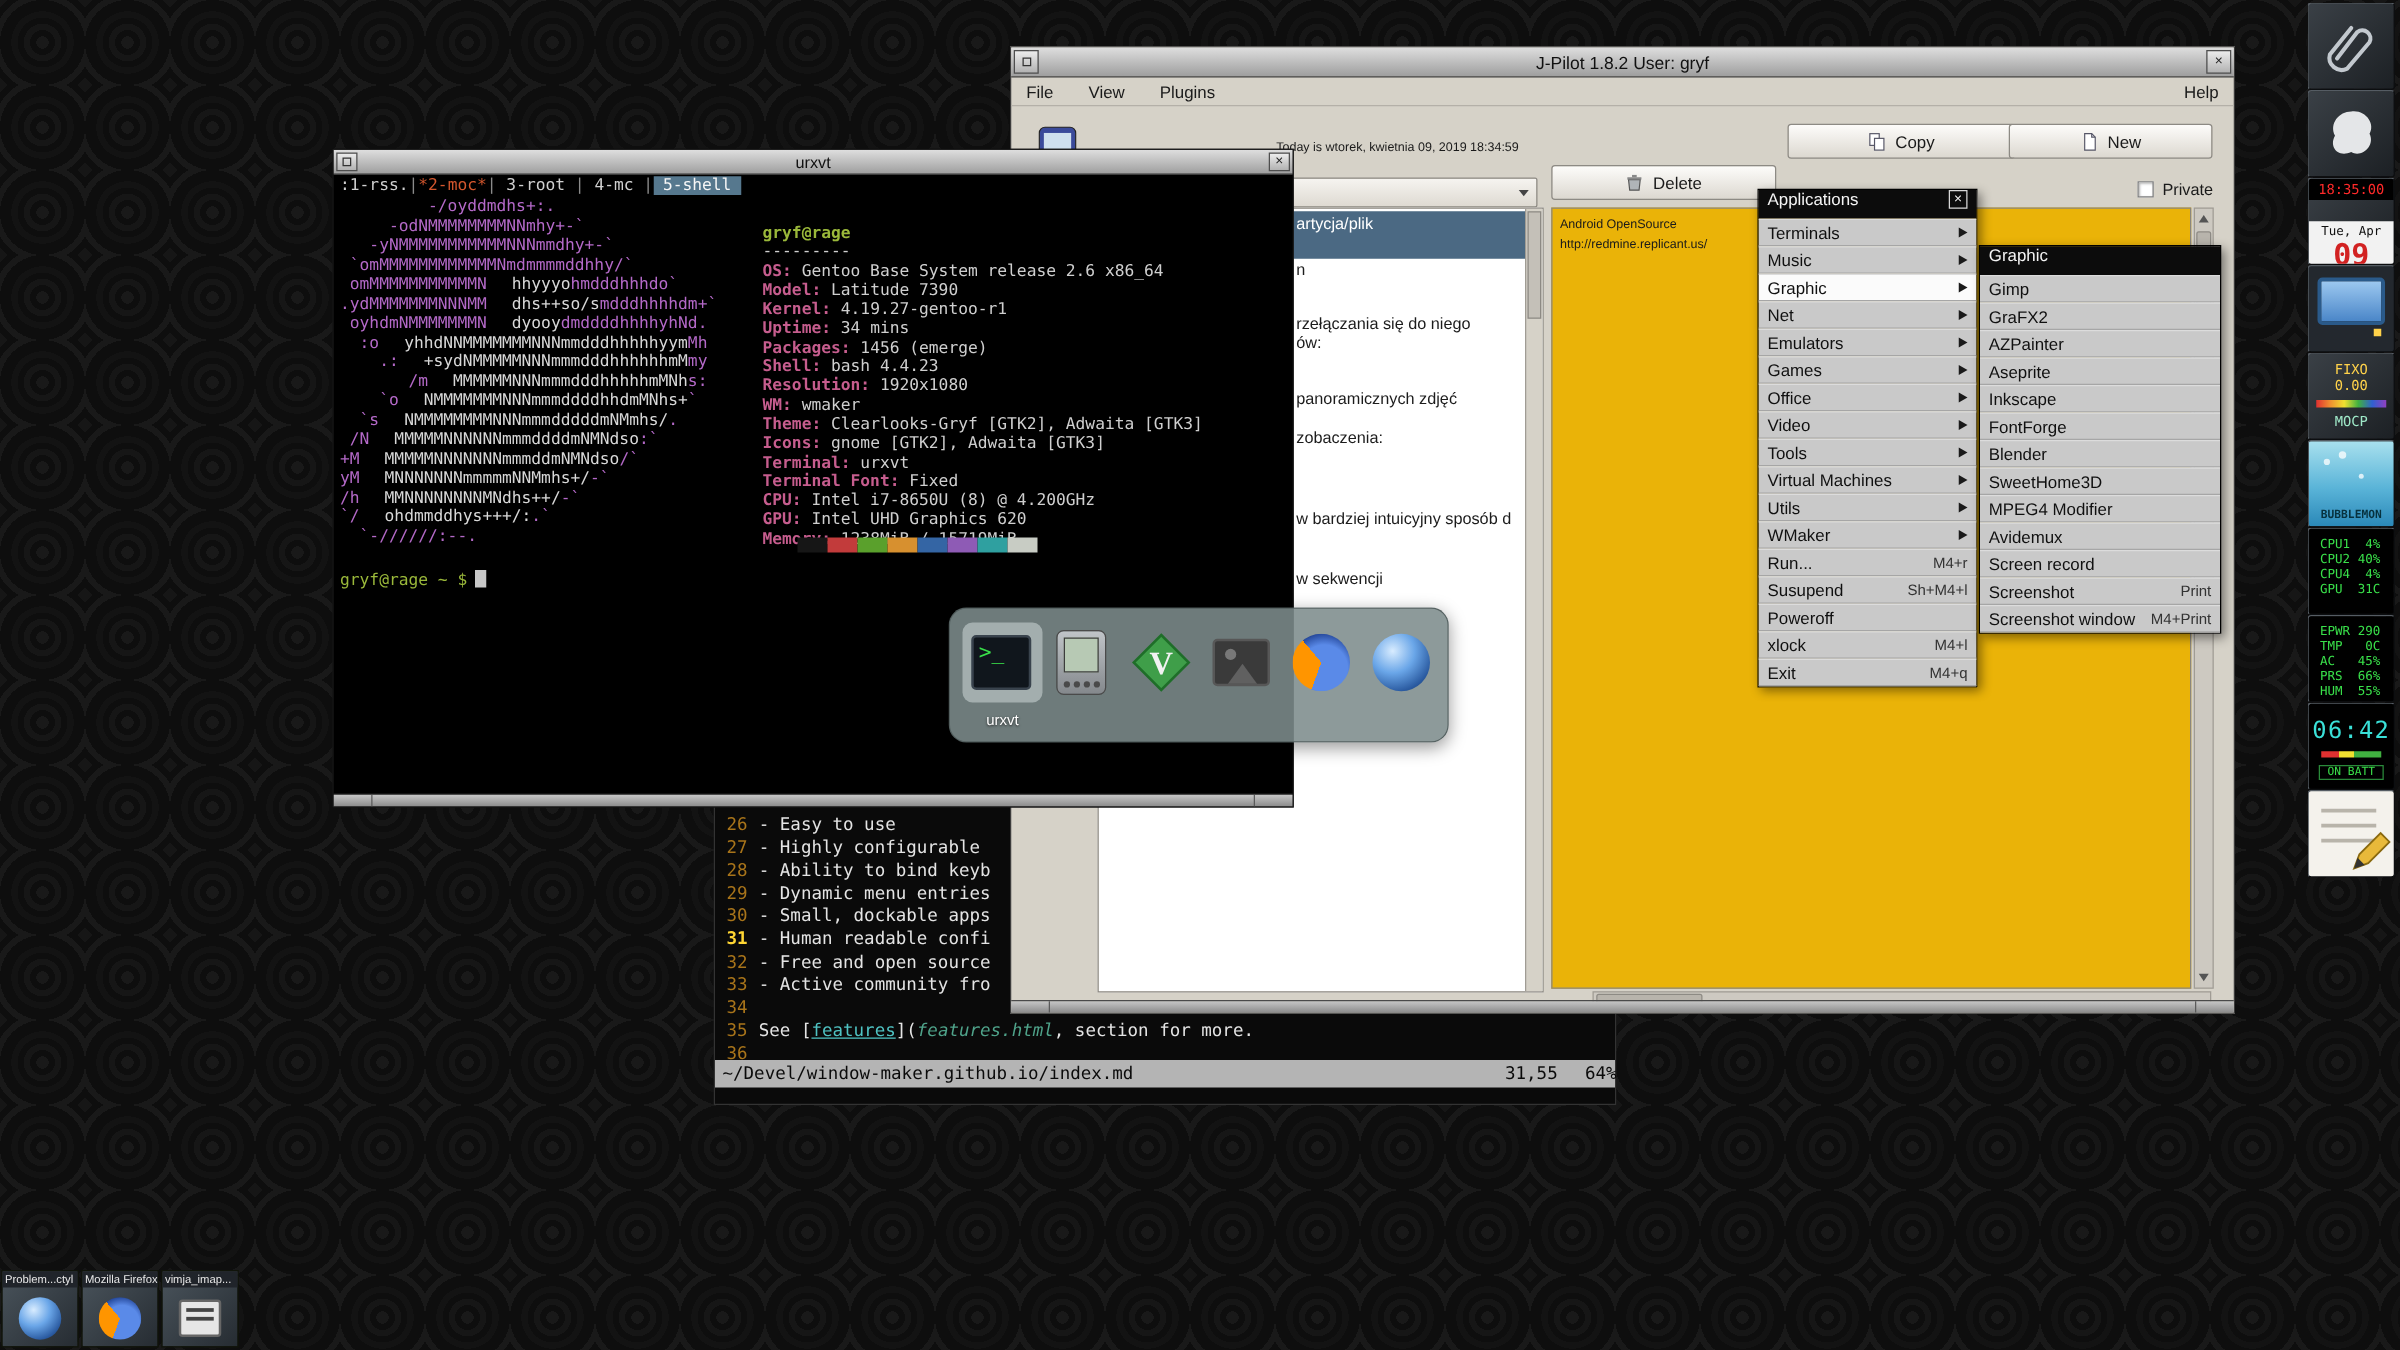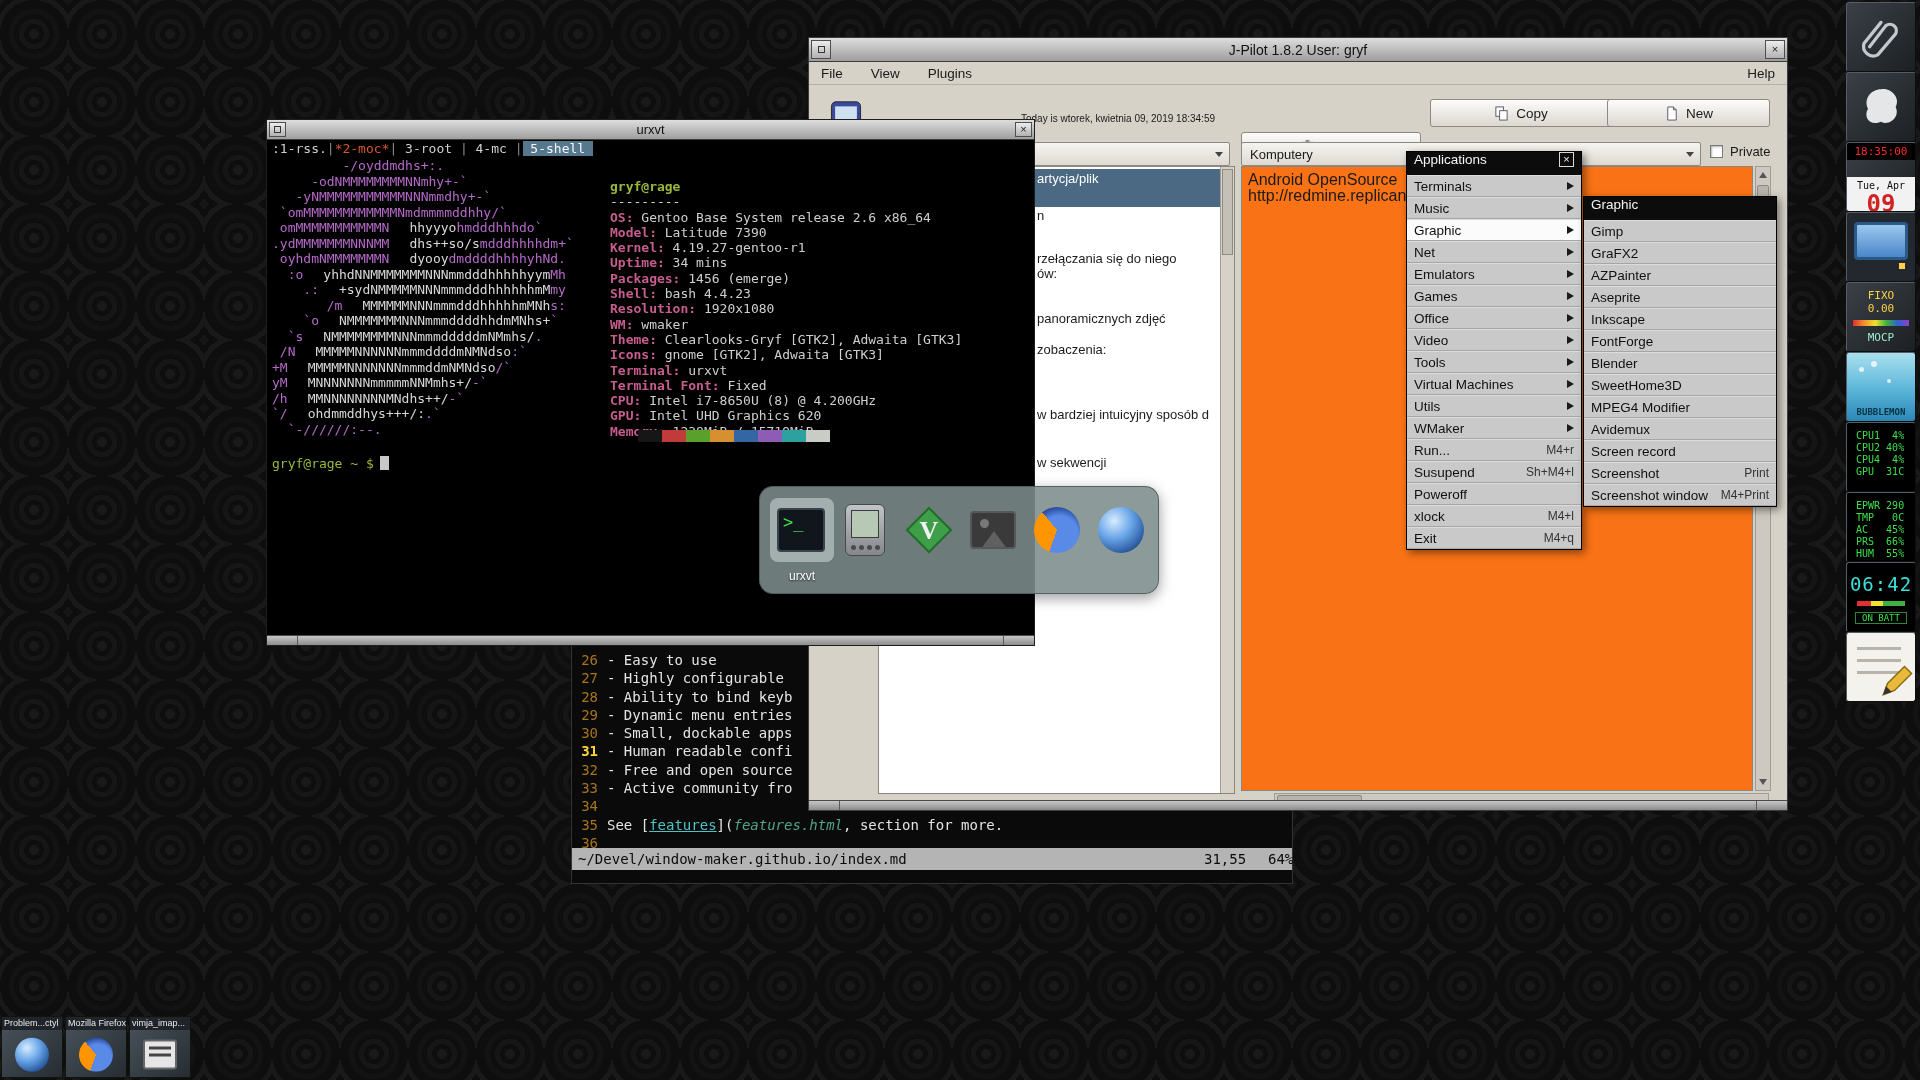--- a/index.html
+++ b/index.html
@@ -64,22 +64,22 @@
   .jp-check-label { position:absolute; left:921px; top:106px; font-size:13px; color:#1a1a1a; }
   .jp-list { position:absolute; left:69px; top:128px; width:357px; height:628px; background:#fff;
     border:1px solid #8a867e; overflow:hidden; }
   .sel-band { position:absolute; left:0; right:14px; height:19px; background:var(--selection-blue);
     color:#fff; font-size:13px; line-height:19px; white-space:nowrap; }
   .sel-band span { margin-left:158px; }
   #band1 { top:2px; } #band2 { top:21px; }
   .jp-frag { position:absolute; left:158px; font-size:13px; color:#1c1c1c; white-space:nowrap; }
   .jp-list-scroll { position:absolute; right:0; top:0; bottom:0; width:14px; background:#d6d2c8; border-left:1px solid #a09c94; }
   .jp-list-thumb { position:absolute; left:1px; top:2px; width:11px; height:86px; background:#c4c0b8; border:1px solid #8d8a84; }
-  .jp-memo { position:absolute; left:432px; top:128px; width:512px; height:625px; background:#f97316;
-    border:1px solid #8a867e; padding:5px 6px; font-size:16px; line-height:16px; color:#1a1a1a; }
+  .jp-memo { position:absolute; left:432px; top:128px; width:512px; height:625px; background:#eab308;
+    border:1px solid #8a867e; padding:5px 6px; font-size:10px; line-height:16px; color:#1a1a1a; }
   .jp-vscroll { position:absolute; left:946px; top:128px; width:16px; height:625px; background:#cdc9c1; border:1px solid #a09c94; }
   .jp-vthumb { position:absolute; left:1px; top:18px; width:12px; height:90px; background:#b8b4ac; border:1px solid #8d8a84; border-radius:2px; }
   .scroll-arrow { position:absolute; left:3px; width:0; height:0; border-left:4px solid transparent; border-right:4px solid transparent; }
   .arr-up { top:5px; border-bottom:6px solid #555; } .arr-down { bottom:5px; border-top:6px solid #555; }
   .jp-hscroll { position:absolute; left:465px; top:755px; width:495px; height:14px; background:#cdc9c1; border:1px solid #a09c94; }
   .jp-hthumb { position:absolute; top:1px; left:2px; width:85px; height:10px; background:#b8b4ac; border:1px solid #8d8a84; border-radius:2px; }
 
   
   .wm-menu { position:absolute; z-index:32; border:1px solid #000; box-shadow:3px 3px 8px rgba(0,0,0,.45); }
   #apps-menu { left:1406px; top:151px; width:176px; }
@@ -239,24 +239,20 @@
     <button class="jp-btn" id="btn-new">
       <svg width="15" height="15" viewBox="0 0 16 16">
           <path d="M4 1h6l3 3v11H4z" fill="#fff" stroke="#556"></path>
           <path d="M10 1v3h3" fill="none" stroke="#556"></path>
         </svg>
       <span>New</span>
     </button>
     <div class="jp-combo" id="combo-left">
       <span class="combo-arrow"></span>
     </div>
-    <div class="jp-combo" id="combo-right">
-      <span>Komputery</span>
-      <span class="combo-arrow"></span>
-    </div>
     <span class="jp-check"></span>
     <span class="jp-check-label">Private</span>
     <div class="jp-list" id="jp-list">
       <div class="sel-band" id="band1"><span>artycja/plik</span></div>
       <div class="sel-band" id="band2"></div>
       <div class="jp-list-scroll">
           <div class="jp-list-thumb"></div>
         </div>
     <div class="jp-frag" style="top: 41px;">n</div>
         <div class="jp-frag" style="top: 84px;">rzełączania się do niego</div>

